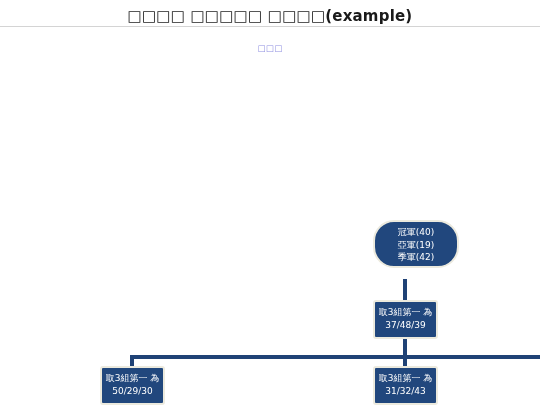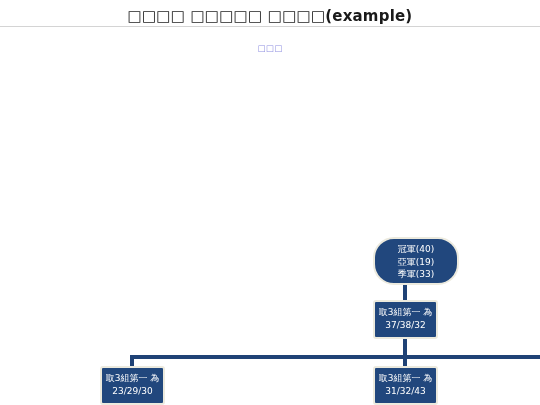--- a/index.html
+++ b/index.html
@@ -88,21 +88,21 @@
     line-height: 12.5px;
     padding-top: 4px;
     overflow: hidden;
     white-space: nowrap;
   }
   .node .ln {
     display: block;
   }
 
   
-  #node-champion   { left: 373px; top: 237px; width: 86px; height: 48px; border-radius: 21px; }
+  #node-champion   { left: 373px; top: 220px; width: 86px; height: 48px; border-radius: 21px; }
   #node-semi-mid   { left: 373px; top: 300px; width: 65px; height: 39px; }
   #node-quarter-left { left: 100px; top: 366px; width: 65px; height: 39px; }
   #node-quarter-mid  { left: 373px; top: 366px; width: 65px; height: 39px; }
 
   
   #conn-champion-stem { left: 403px; top: 279px; width: 4px; height: 22px; }
   #conn-semi-stem     { left: 403px; top: 339px; width: 4px; height: 17px; }
   #conn-bus           { left: 130px; top: 355px; width: 410px; height: 4px; }
   #conn-drop-left     { left: 130px; top: 355px; width: 4px; height: 12px; }
   #conn-drop-mid      { left: 403px; top: 355px; width: 4px; height: 12px; }
@@ -123,31 +123,31 @@
 
   <div class="conn" id="conn-champion-stem"></div>
   <div class="conn" id="conn-semi-stem"></div>
   <div class="conn" id="conn-bus"></div>
   <div class="conn" id="conn-drop-left"></div>
   <div class="conn" id="conn-drop-mid"></div>
 
   <div class="node" id="node-champion">
     <span class="ln">冠軍(40)</span>
     <span class="ln">亞軍(19)</span>
-    <span class="ln">季軍(33)</span>
+    <span class="ln">季軍(42)</span>
   </div>
 
   <div class="node" id="node-semi-mid">
     <span class="ln">取3組第一 為</span>
-    <span class="ln">37/38/32</span>
+    <span class="ln">37/48/39</span>
   </div>
 
   <div class="node" id="node-quarter-left">
     <span class="ln">取3組第一 為</span>
-    <span class="ln">23/29/30</span>
+    <span class="ln">50/29/30</span>
   </div>
 
   <div class="node" id="node-quarter-mid">
     <span class="ln">取3組第一 為</span>
     <span class="ln">31/32/43</span>
   </div>
 
 </div>
 
 </body></html>

